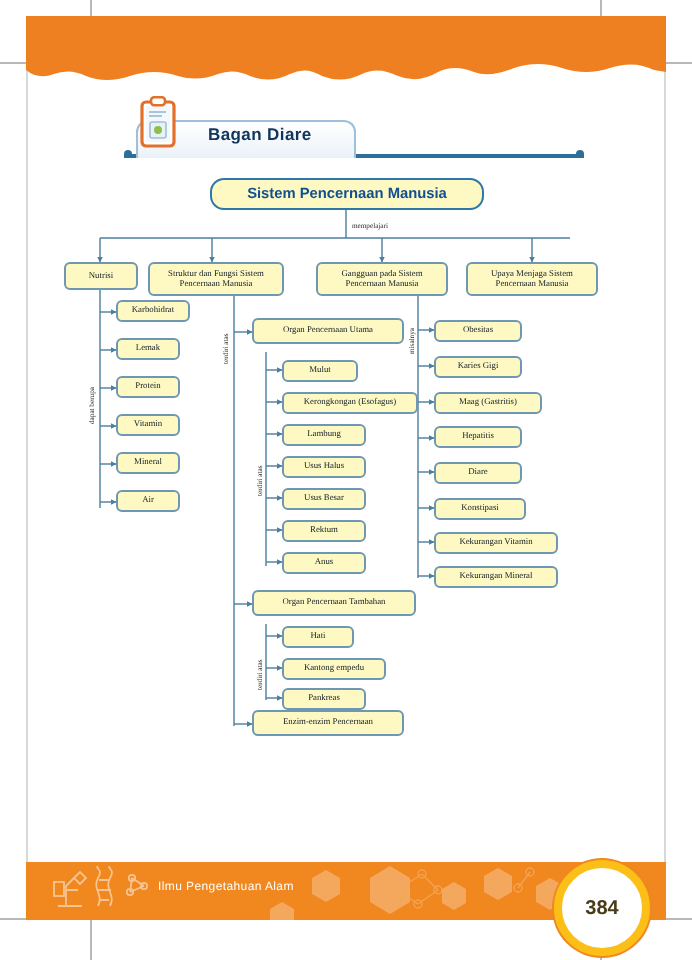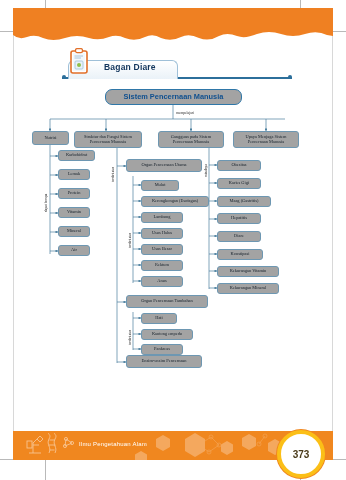--- a/index.html
+++ b/index.html
@@ -47,21 +47,21 @@
     white-space:nowrap;
   }
   .clip{position:absolute;left:8px;top:-10px;width:18px;height:26px;}
 
   
   .diagram{position:absolute;left:0;top:0;width:346px;height:480px;}
   .diagram svg{position:absolute;left:0;top:0;}
 
   .node{
     position:absolute;box-sizing:border-box;
-    border:1px solid #6d97b2;border-radius:3px;background:#a3a3a3;
+    border:1px solid #6d97b2;border-radius:3px;background:#fef9c3;
     display:flex;align-items:center;justify-content:center;text-align:center;
     color:#16202a;line-height:1.08;
     font-family:"Liberation Serif", serif;
     font-size:4.6px;
     padding:0 2px;
   }
   .node.root{
     border:1.2px solid #2f77a8;border-radius:7px;
     font-family:"Liberation Sans", sans-serif;
     font-weight:bold;font-size:7.4px;color:#10508f;
@@ -275,14 +275,14 @@
       <circle cx="45" cy="6" r="1.6"></circle>
         <circle cx="51" cy="10" r="1.6"></circle>
       <circle cx="44" cy="13" r="1.6"></circle>
       <path d="M45,6 L51,10 M51,10 L44,13 M44,13 L45,6"></path>
     </g>
   </svg>
   <div class="footer-title">Ilmu Pengetahuan Alam</div>
 </div>
 
 <div class="pagebubble">
-  <span class="pagenum">373</span>
+  <span class="pagenum">384</span>
 </div>
 
 </body></html>

